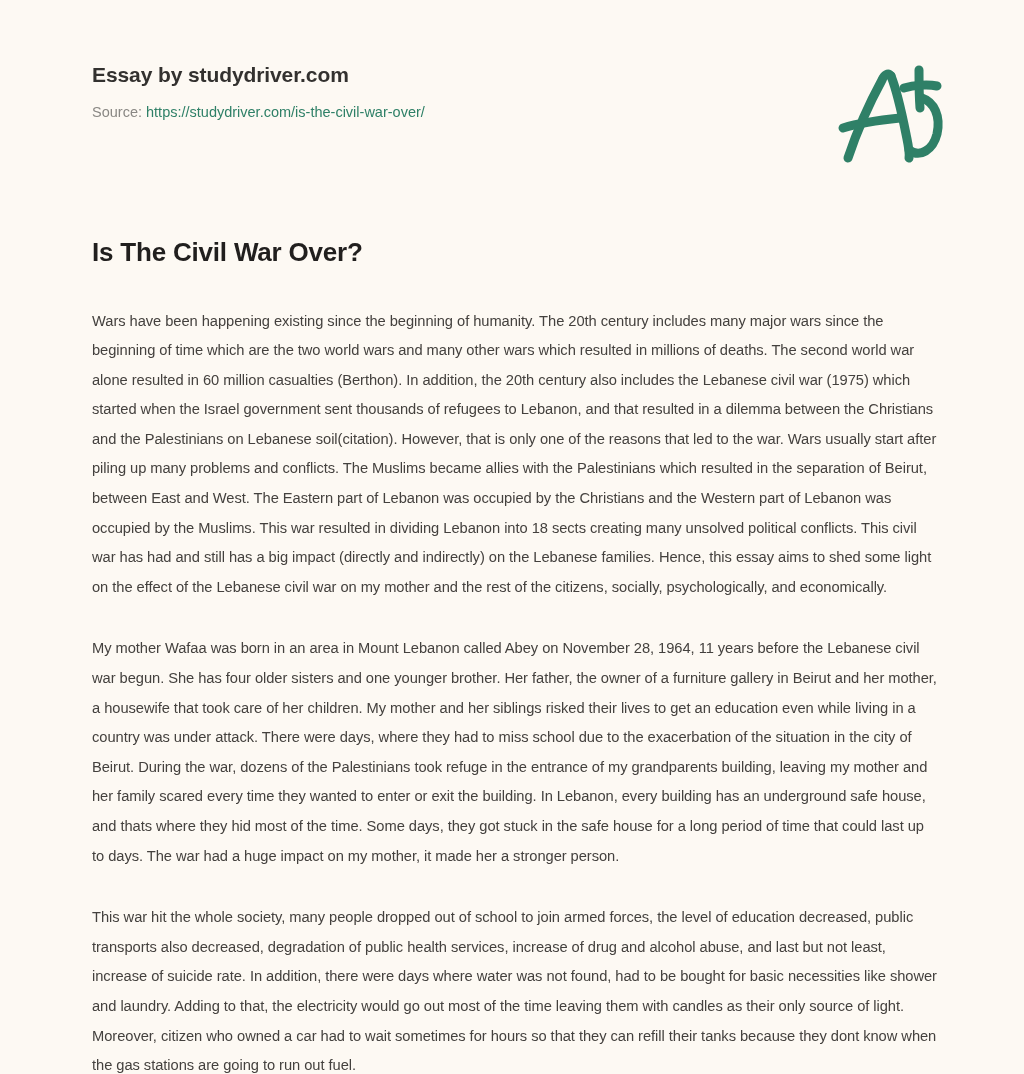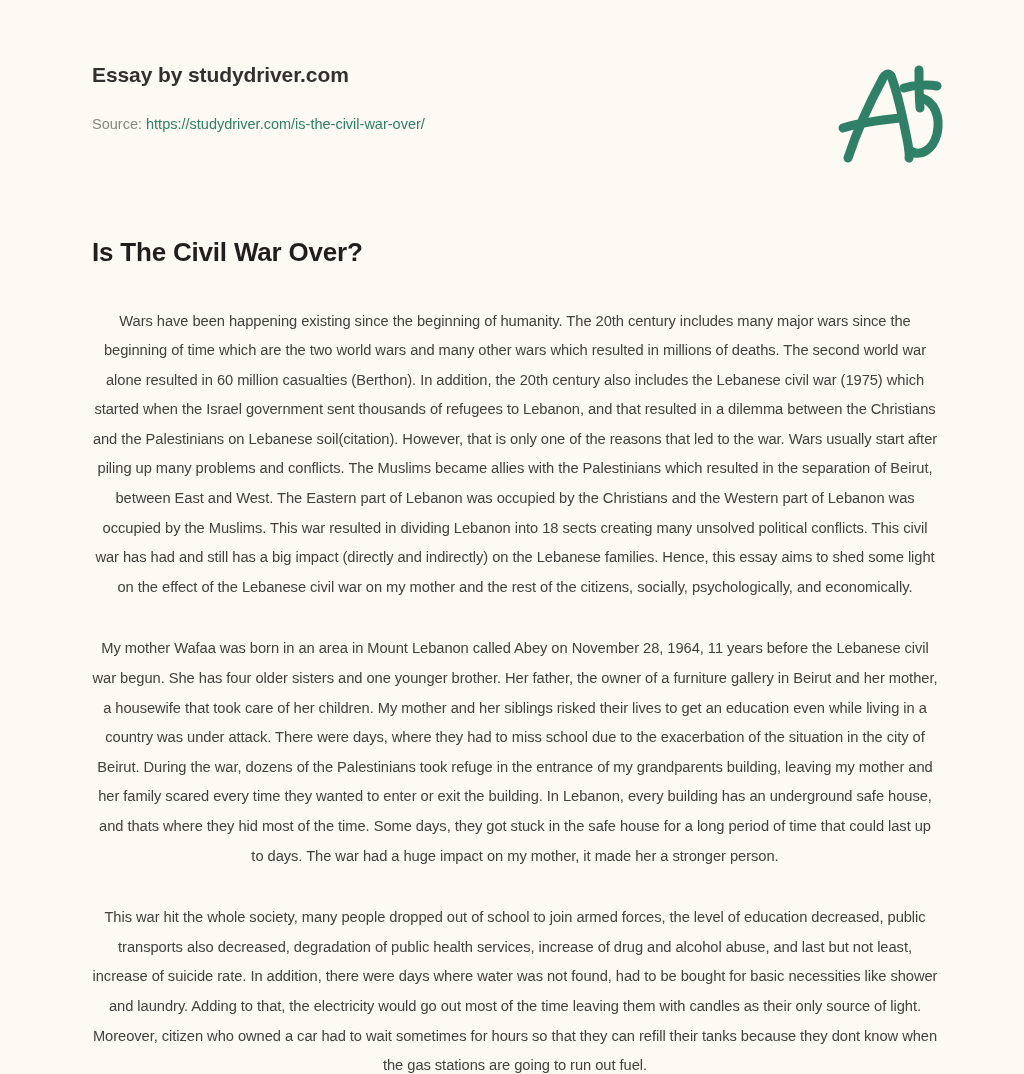--- a/index.html
+++ b/index.html
@@ -44,21 +44,21 @@
     font-family: "Liberation Sans", sans-serif;
     font-size: 21px;
     font-weight: bold;
     color: #33312f;
     letter-spacing: -0.1px;
     line-height: 1.2;
     margin: 0;
   }
 
   .source-line {
-    margin-top: 28px;
+    margin-top: 16px;
     font-size: 14.5px;
     color: #8a8884;
     line-height: 1.3;
     white-space: nowrap;
   }
 
   .source-label {
     color: #8a8884;
   }
 
@@ -98,21 +98,21 @@
     line-height: 1.25;
     margin: 0 0 38px 0;
   }
 
   .essay-body p {
     font-family: "Liberation Sans", sans-serif;
     font-size: 14.7px;
     line-height: 29.6px;
     color: #44413e;
     margin: 0 0 32px 0;
-    text-align: center;
+    text-align: left;
     letter-spacing: -0.05px;
   }
 
   .essay-body p:last-child {
     margin-bottom: 0;
   }
 </style>
 </head>
 <body>
 

